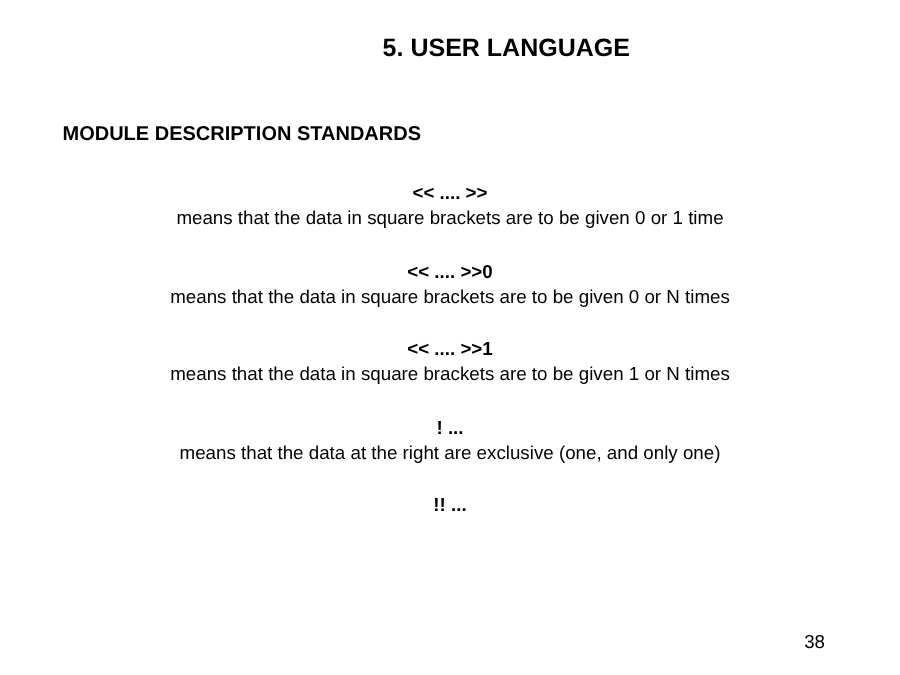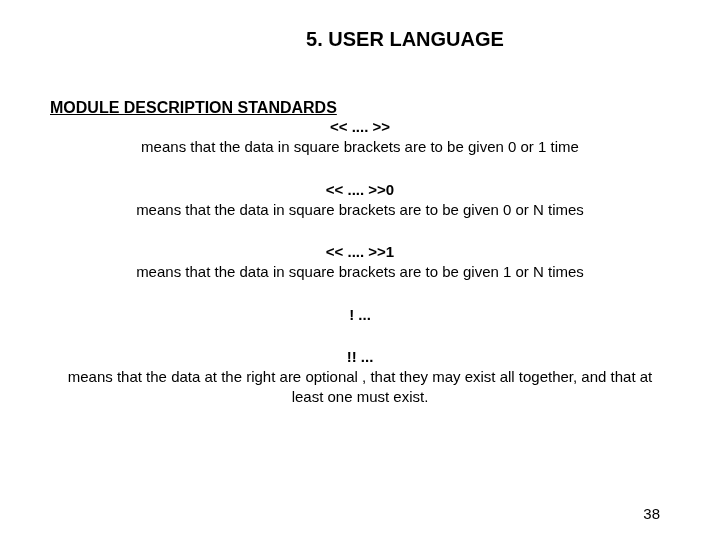--- a/index.html
+++ b/index.html
@@ -21,21 +21,21 @@
   .title {
     text-align: center;
     font-weight: bold;
     font-size: 20px;
     margin-bottom: 48px;
     margin-left: 90px;
   }
   .section-head {
     font-weight: bold;
     font-size: 16px;
-    text-decoration: underline;
+    margin-bottom: 28px;
   }
   .entry {
     text-align: center;
     font-size: 15px;
     line-height: 1.35;
     margin-bottom: 22px;
     padding: 0 4px;
   }
   .entry .sym {
     font-weight: bold;
@@ -70,21 +70,21 @@
     <span class="desc">means that the data in square brackets are to be given 0 or N times</span>
   </div>
 
   <div class="entry">
     <span class="sym">&lt;&lt; .... &gt;&gt;1</span>
     <span class="desc">means that the data in square brackets are to be given 1 or N times</span>
   </div>
 
   <div class="entry">
     <span class="sym">! ...</span>
+    <span class="desc">means that the data at the right are exclusive (one, and only one)</span>
   </div>
 
   <div class="entry">
     <span class="sym">!! ...</span>
-    <span class="desc">means that the data at the right are optional , that they may exist all together, and that at least one must exist.</span>
   </div>
 
   <div class="page-num">38</div>
 </div>
 
 </body></html>

